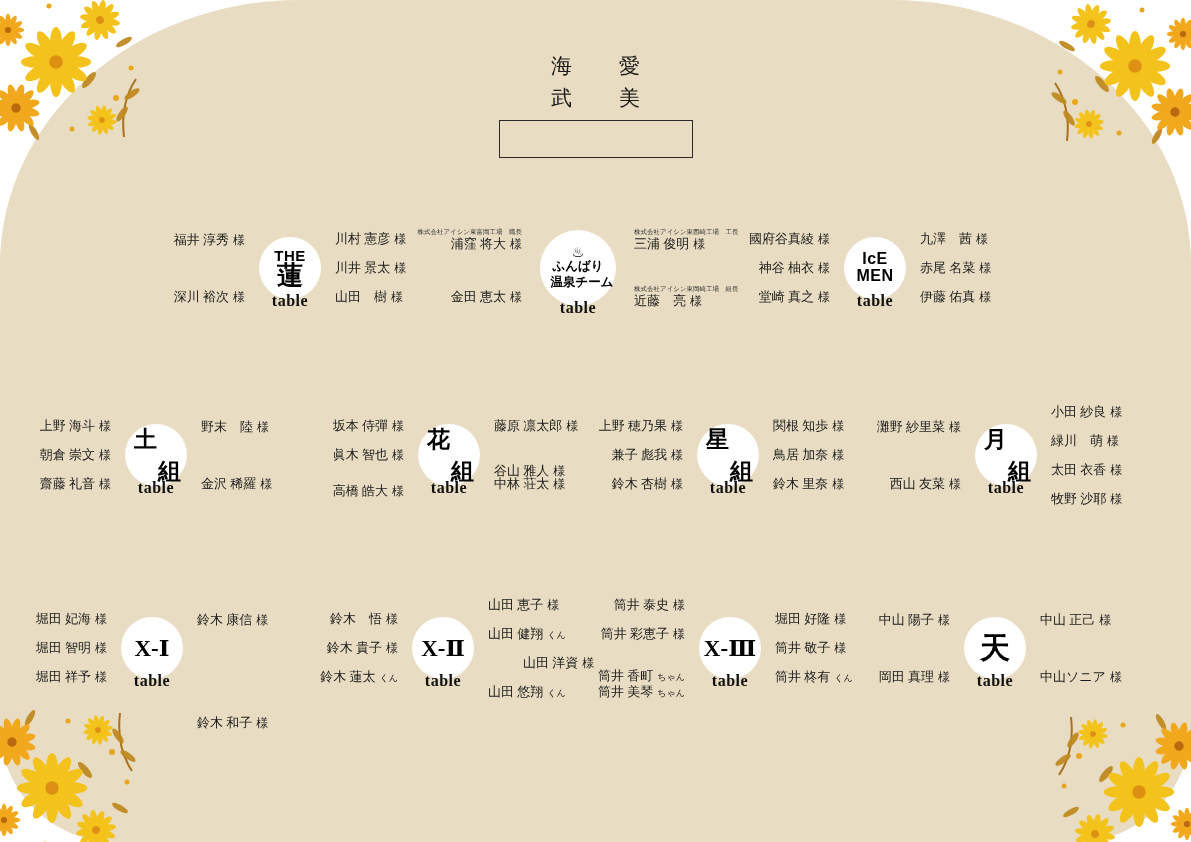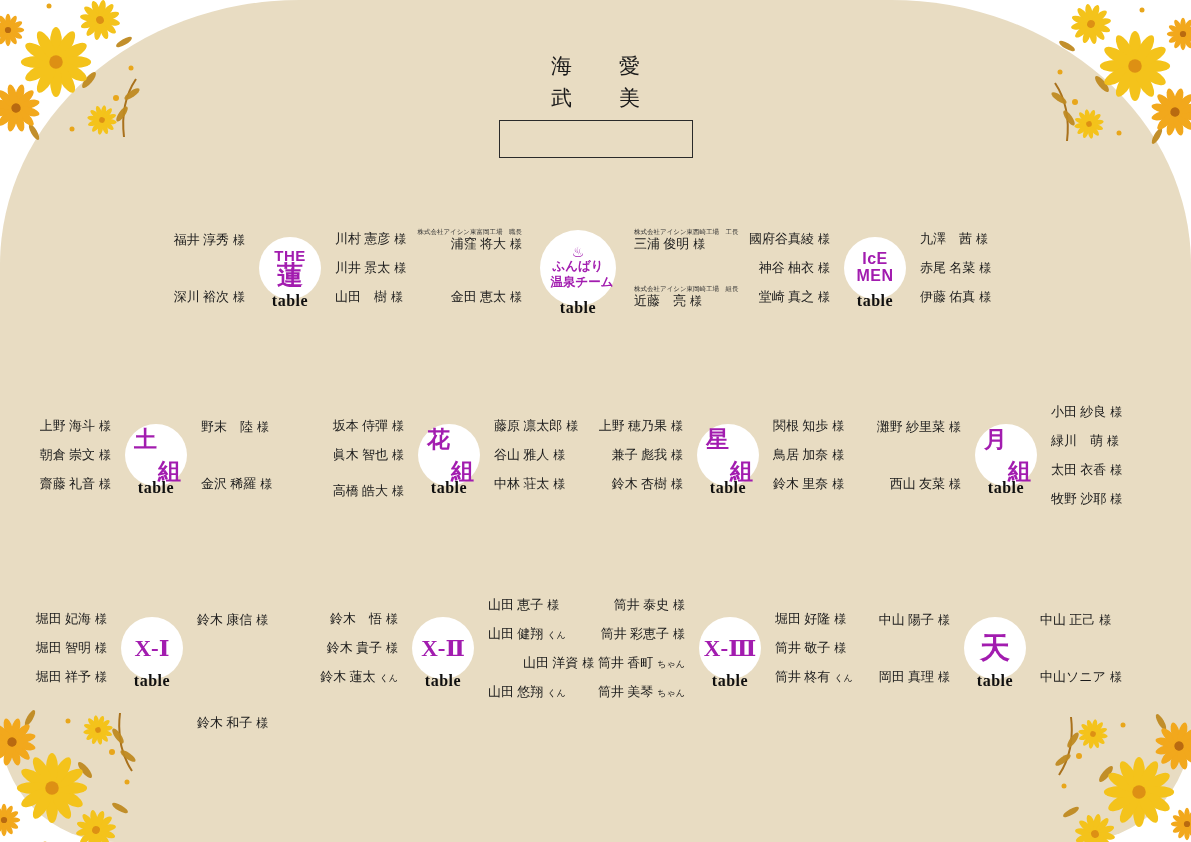--- a/index.html
+++ b/index.html
@@ -26,21 +26,21 @@
   .vcol{display:flex;flex-direction:column;gap:11px;font-size:21px;line-height:1;text-align:center;}
   .title-box{
     position:absolute;top:120px;left:50%;transform:translateX(-50%);
     width:192px;height:36px;border:1px solid #2a2a2a;background:transparent;
   }
   
   .table-group{position:absolute;--r:31px;--gap:45px;}
   .circle{
     position:absolute;left:calc(var(--r) * -1);top:calc(var(--r) * -1);
     width:calc(var(--r) * 2);height:calc(var(--r) * 2);
-    border-radius:50%;background:#ffffff;color:#a21caf;
+    border-radius:50%;background:#ffffff;color:#000000;
     display:flex;flex-direction:column;align-items:center;justify-content:center;
   }
   .table-label{
     position:absolute;top:calc(var(--r) - 7px);left:0;transform:translateX(-50%);
     font-family:"Liberation Serif","DejaVu Serif",serif;
     font-weight:700;font-size:16px;letter-spacing:0.5px;color:#101010;
   }
   .guest{
     position:absolute;transform:translateY(-50%);
     white-space:nowrap;font-size:13px;line-height:1.2;
@@ -189,21 +189,21 @@
       <div class="table-group style-kumi" style="left: 449px; top: 455px;">
         <div class="circle">
           <div class="logo-line line-0">花</div>
           <div class="logo-line line-1">組</div>
         </div>
         <div class="table-label">table</div>
         <div class="guest left" style="top: -29px;"><span>坂本 侍彈</span><span class="honor">様</span></div>
         <div class="guest left" style="top: 0px;"><span>眞木 智也</span><span class="honor">様</span></div>
         <div class="guest left" style="top: 36px; margin-left: 31px;"><span>高橋 皓大</span><span class="honor">様</span></div>
         <div class="guest right" style="top: -29px;"><span>藤原 凛太郎</span><span class="honor">様</span></div>
-        <div class="guest right" style="top: 0px;"><span>谷山 雅人</span><span class="honor">様</span></div>
+        <div class="guest right" style="top: 16px;"><span>谷山 雅人</span><span class="honor">様</span></div>
         <div class="guest right" style="top: 29px;"><span>中林 荘太</span><span class="honor">様</span></div>
       </div>
       <div class="table-group style-kumi" style="left: 728px; top: 455px;">
         <div class="circle">
           <div class="logo-line line-0">星</div>
           <div class="logo-line line-1">組</div>
         </div>
         <div class="table-label">table</div>
         <div class="guest left" style="top: -29px;"><span>上野 穂乃果</span><span class="honor">様</span></div>
         <div class="guest left" style="top: 0px;"><span>兼子 彪我</span><span class="honor">様</span></div>
@@ -249,21 +249,21 @@
         <div class="guest right" style="top: 14.5px; margin-left: 35px;"><span>山田 洋資</span><span class="honor">様</span></div>
         <div class="guest right" style="top: 43.5px; font-family: Liberation Serif, serif;"><span>山田 悠翔</span><span class="honor small">くん</span></div>
       </div>
       <div class="table-group style-x" style="left: 730px; top: 648px;">
         <div class="circle">
           <div class="logo-line line-0">X-Ⅲ</div>
         </div>
         <div class="table-label">table</div>
         <div class="guest left" style="top: -43.5px;"><span>筒井 泰史</span><span class="honor">様</span></div>
         <div class="guest left" style="top: -14.5px;"><span>筒井 彩恵子</span><span class="honor">様</span></div>
-        <div class="guest left" style="top: 15px;"><span>筒井 香町</span><span class="honor small">ちゃん</span></div>
+        <div class="guest left" style="top: 28px;"><span>筒井 香町</span><span class="honor small">ちゃん</span></div>
         <div class="guest left" style="top: 43.5px;"><span>筒井 美琴</span><span class="honor small">ちゃん</span></div>
         <div class="guest right" style="top: -29px;"><span>堀田 好隆</span><span class="honor">様</span></div>
         <div class="guest right" style="top: 0px;"><span>筒井 敬子</span><span class="honor">様</span></div>
         <div class="guest right" style="top: 29px;"><span>筒井 柊有</span><span class="honor small">くん</span></div>
       </div>
       <div class="table-group style-ten" style="left: 995px; top: 648px;">
         <div class="circle">
           <div class="logo-line line-0">天</div>
         </div>
         <div class="table-label">table</div>

